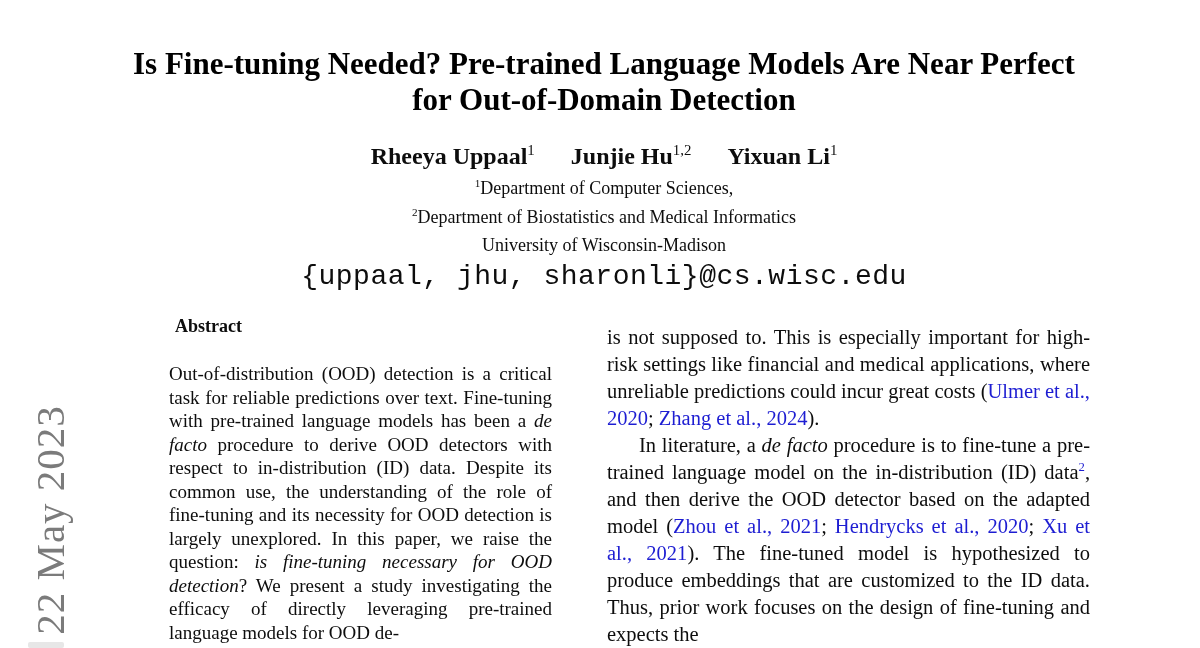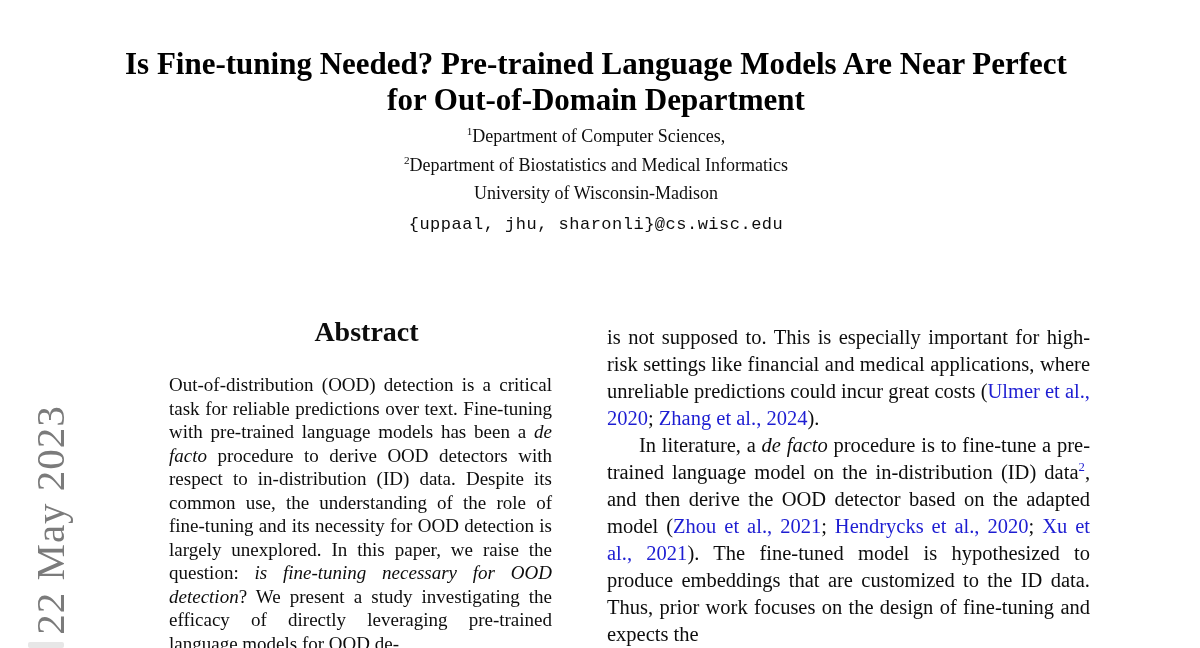--- a/index.html
+++ b/index.html
@@ -31,21 +31,21 @@
   .stamp-edge{
     position:absolute;
     left:28px; top:642px;
     width:36px; height:6px;
     background:#e7e7e7;
     border-radius:2px;
   }
   
   .titleblock{
     position:absolute;
-    left:96px; top:46px;
+    left:104px; top:46px;
     width:1000px;
     text-align:center;
   }
   .title{
     font-size:31px;
     font-weight:bold;
     line-height:36px;
     color:#000;
   }
   .tline{display:block;}
@@ -57,40 +57,39 @@
     white-space:pre-wrap;
   }
   .affil{
     font-size:18px;
     line-height:28.5px;
   }
   .affil-first{margin-top:4px;}
   .email{
     margin-top:4px;
     font-family:"Liberation Mono", monospace;
-    font-size:17px;
+    font-size:28px;
     letter-spacing:0.5px;
     line-height:26px;
   }
   .sup{
     font-size:62%;
     vertical-align:super;
     line-height:0;
     font-weight:400;
   }
   
   .col{position:absolute;}
   .col-left{
     left:150px; top:316px;
     width:408px;
   }
   .absheading{
-    font-size:28px;
+    font-size:18px;
     font-weight:bold;
-    text-align:center;
     width:383px;
     margin-left:25px;
   }
   .abstext{
     margin-left:19px;
     margin-top:25px;
     width:383px;
     font-size:19px;
     line-height:23.5px;
     text-align:justify;
@@ -113,23 +112,24 @@
 
 <div class="page">
 
   <div class="watermark">22 May 2023</div>
 
   <div class="stamp-edge"></div>
 
   <header class="titleblock">
     <h1 class="title">
       <span class="tline">Is Fine-tuning Needed? Pre-trained Language Models Are Near Perfect</span>
-      <span class="tline">for Out-of-Domain Department</span>
+      <span class="tline">for Out-of-Domain Detection</span>
     </h1>
 
+    <div class="authors"><span>Rheeya Uppaal</span><span class="sup">1</span><span>   </span><span>Junjie Hu</span><span class="sup">1,2</span><span>   </span><span>Yixuan Li</span><span class="sup">1</span></div>
 
     <div class="affil affil-first"><span class="sup">1</span><span>Department of Computer Sciences,</span></div>
 
     <div class="affil"><span class="sup">2</span><span>Department of Biostatistics and Medical Informatics</span></div>
 
     <div class="affil">University of Wisconsin-Madison</div>
 
     <div class="email">{uppaal, jhu, sharonli}@cs.wisc.edu</div>
   </header>
 

